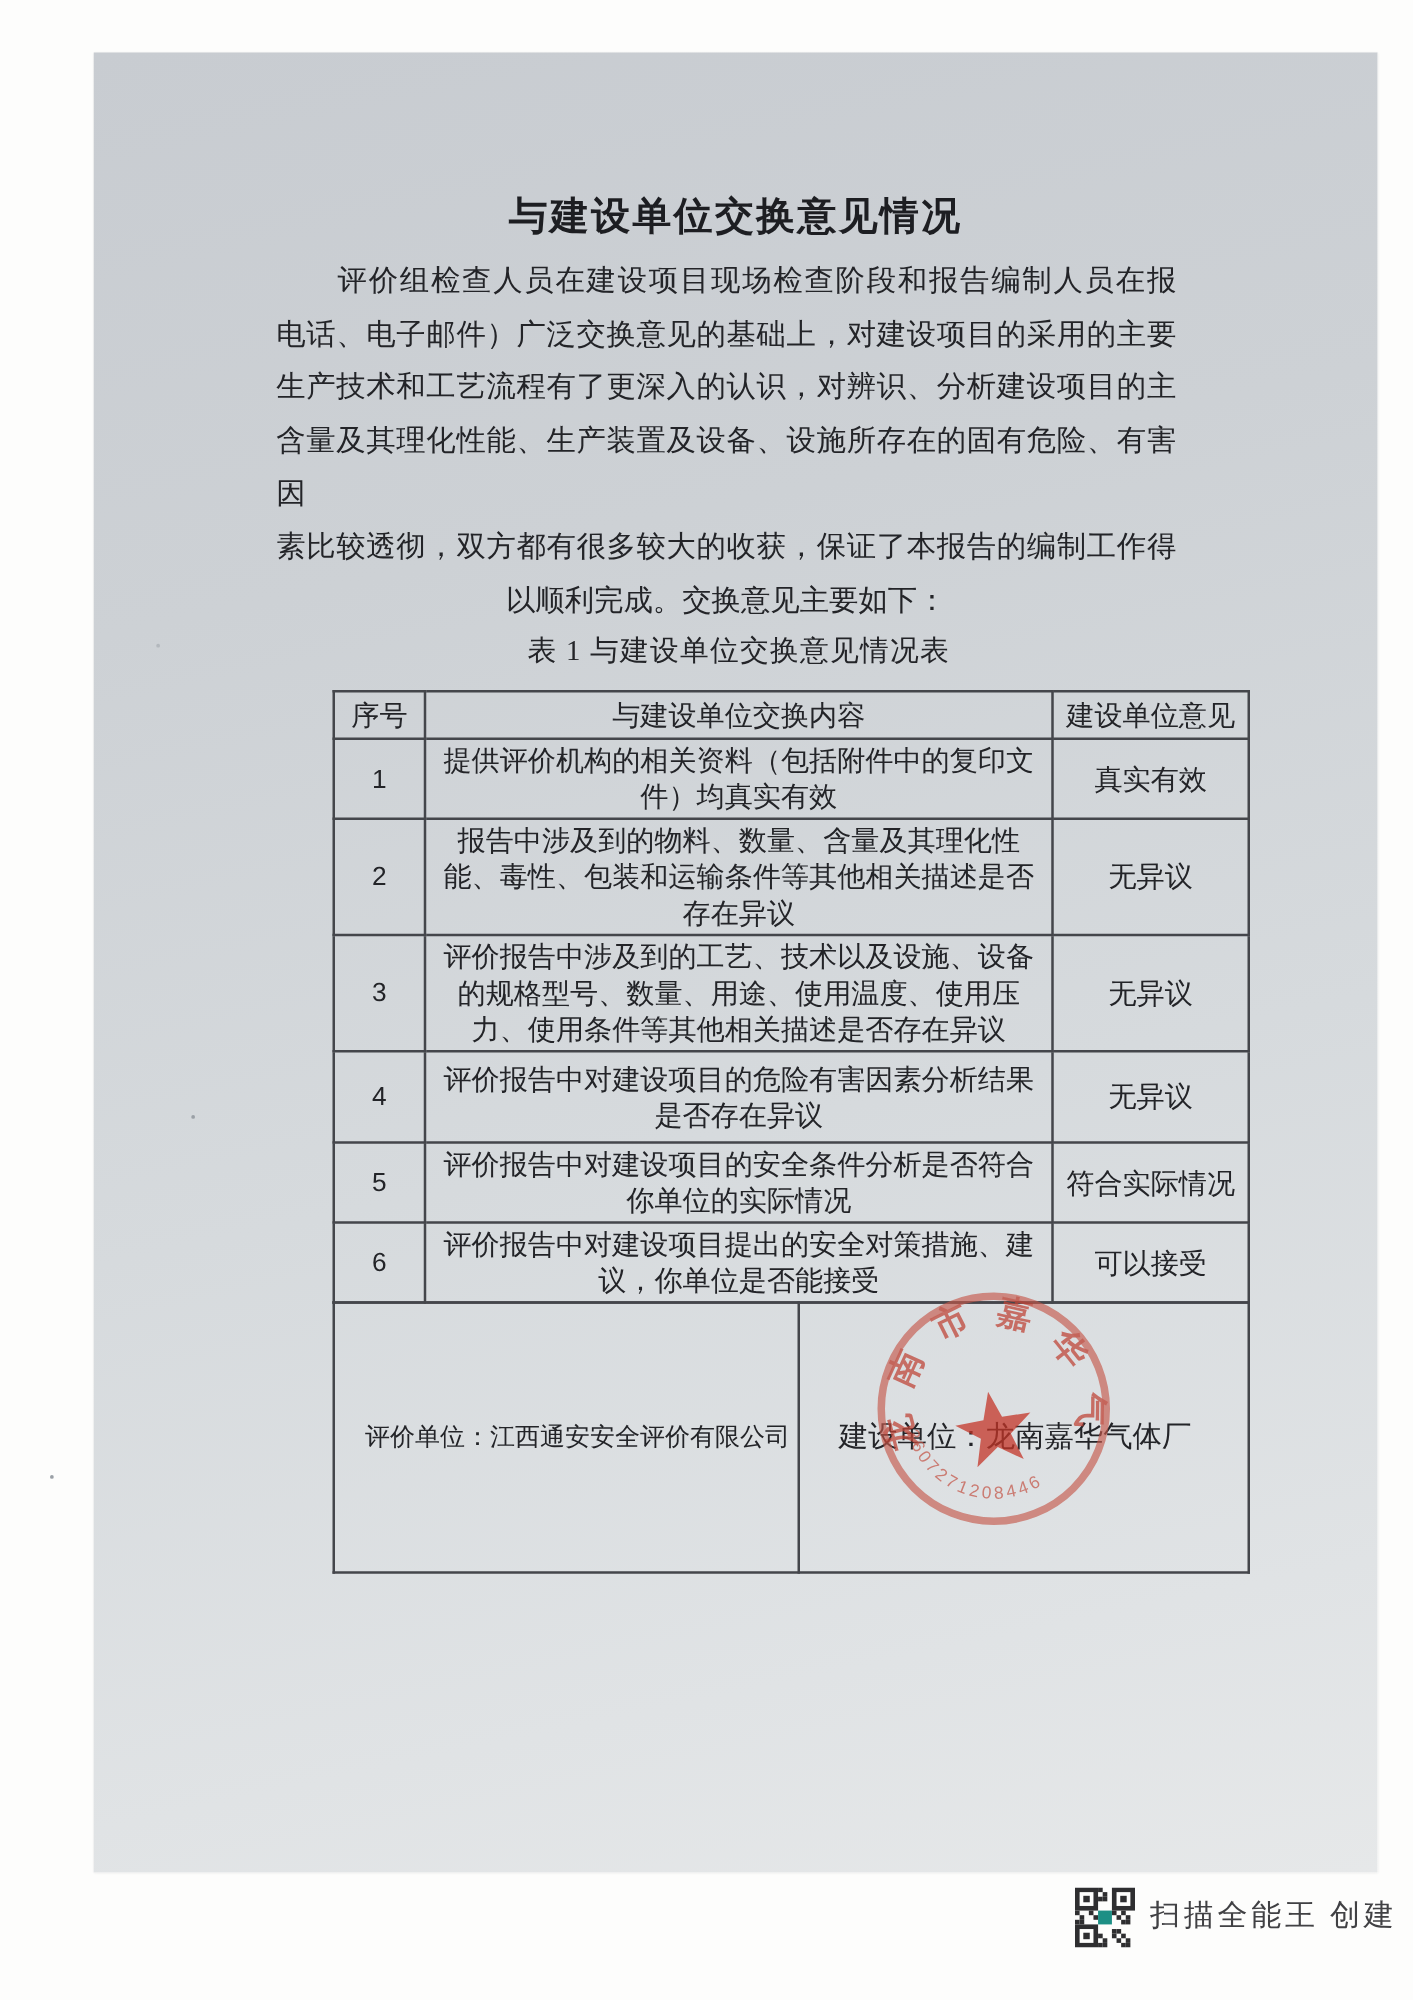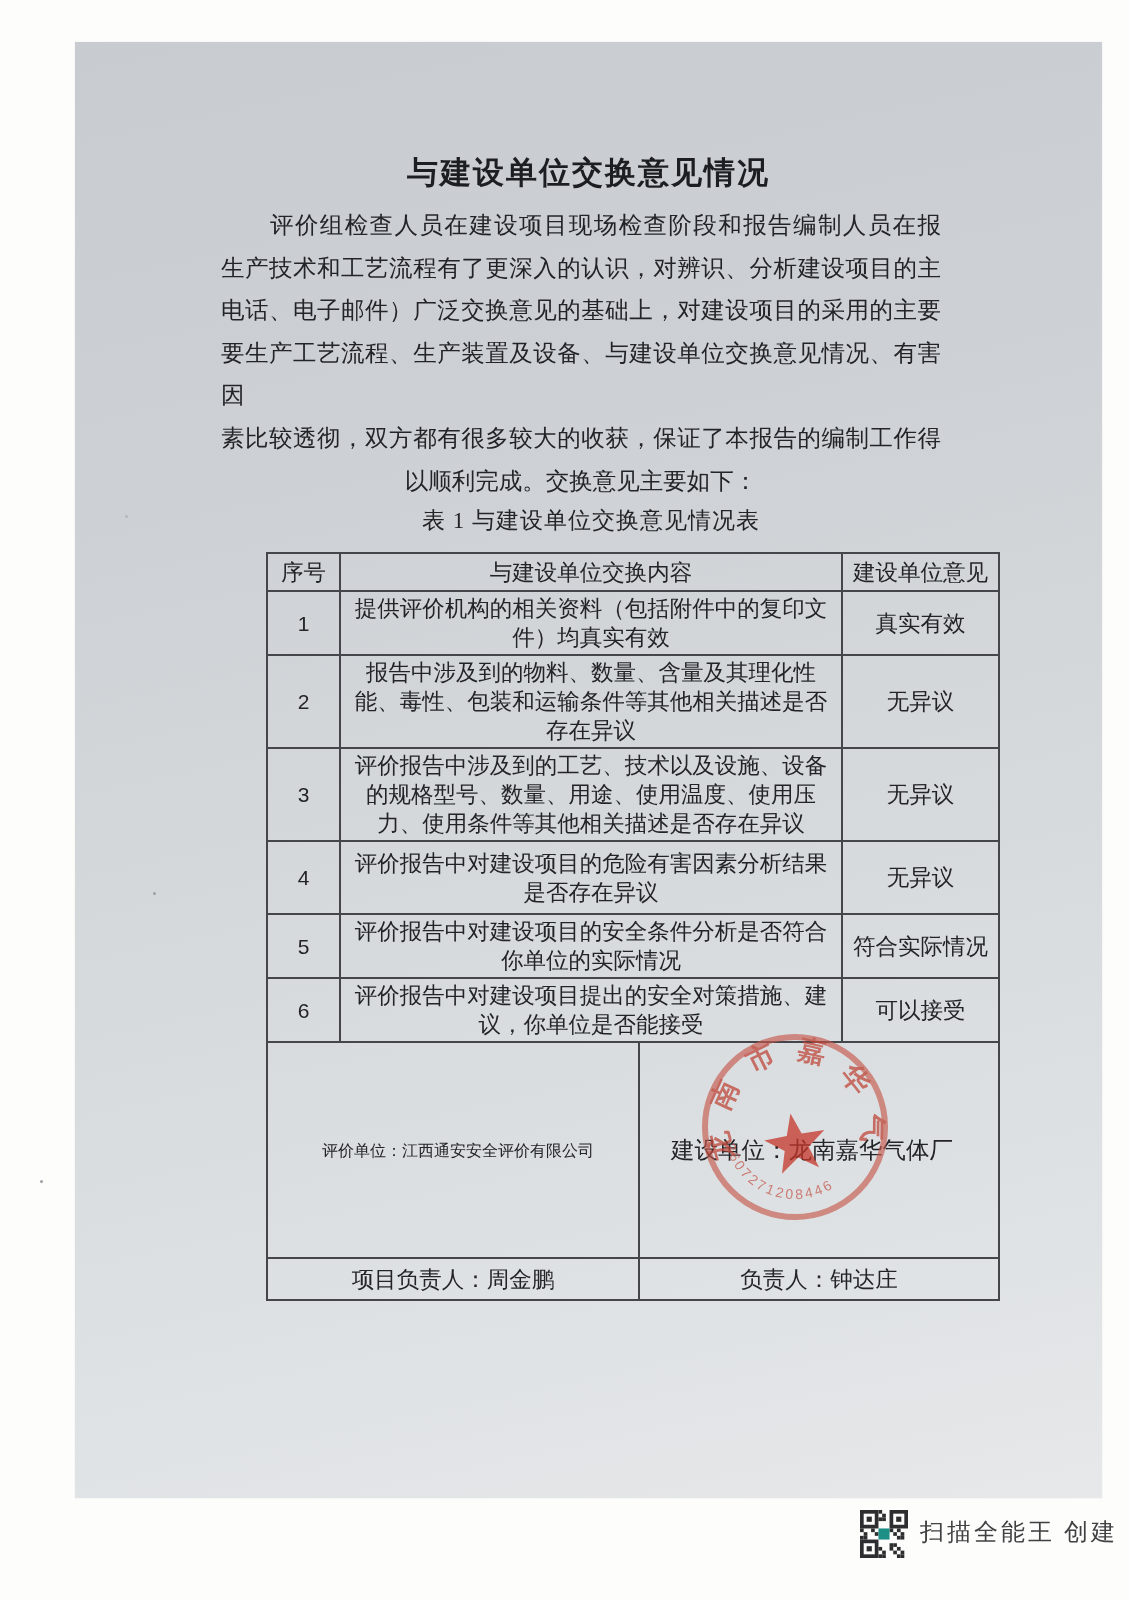--- a/index.html
+++ b/index.html
@@ -38,42 +38,42 @@
     font-size:22.5px;line-height:29px;text-align:center;vertical-align:middle;
     padding:2px 6px;color:#232428;
   }
   .sig-table{margin-top:-2px;}
   col.c-no{width:73px;} col.c-content{width:502px;} col.c-opinion{width:157px;}
   col.c-sleft{width:372px;} col.c-sright{width:360px;}
   tr.h-head{height:38px;} tr.h-r1{height:58px;} tr.h-r2{height:73px;}
   tr.h-r3{height:87px;} tr.h-r4{height:73px;} tr.h-r5{height:56px;}
   tr.h-r6{height:64px;} tr.h-sig{height:216px;} tr.h-foot{height:42px;}
   td.num{font-family:"Liberation Sans", sans-serif;font-size:21px;}
-  td.sig-left{text-align:center;padding-left:16px;font-size:16px;}
+  td.sig-left{text-align:right;padding-left:16px;font-size:20px;}
   td.sig-right{text-align:left;padding-left:31px;font-size:23.5px;}
   .stamp{position:absolute;left:615px;top:980px;width:210px;height:210px;opacity:.85;pointer-events:none;}
   .qr{position:absolute;left:860px;top:1510px;width:48px;height:48px;}
   .scan-note{
     position:absolute;left:920px;top:1516px;
     font-size:24px;letter-spacing:3px;color:#414144;
   }
   .speck{position:absolute;width:3px;height:3px;border-radius:50%;background:#9aa0a6;}
 </style>
 </head>
 <body>
 
 <div class="paper">
 
   <h1 class="title">与建设单位交换意见情况</h1>
 
   <div class="para">
     <div class="pline fill indent">评价组检查人员在建设项目现场检查阶段和报告编制人员在报</div>
+    <div class="pline fill">电话、电子邮件）广泛交换意见的基础上，对建设项目的采用的主要</div>
     <div class="pline fill">生产技术和工艺流程有了更深入的认识，对辨识、分析建设项目的主</div>
-    <div class="pline fill">电话、电子邮件）广泛交换意见的基础上，对建设项目的采用的主要</div>
-    <div class="pline fill">要生产工艺流程、生产装置及设备、与建设单位交换意见情况、有害因</div>
+    <div class="pline fill">含量及其理化性能、生产装置及设备、设施所存在的固有危险、有害因</div>
     <div class="pline fill">素比较透彻，双方都有很多较大的收获，保证了本报告的编制工作得</div>
     <div class="pline last">以顺利完成。交换意见主要如下：</div>
   </div>
 
   <div class="caption">表 1  与建设单位交换意见情况表</div>
 
   <div class="tables">
     <table class="main-table">
       <colgroup>
           <col class="c-no">
@@ -121,24 +121,20 @@
 
     <table class="sig-table">
       <colgroup>
           <col class="c-sleft">
           <col class="c-sright">
         </colgroup>
       <tbody>
           <tr class="h-sig">
         <td class="sig-left">评价单位：江西通安安全评价有限公司</td>
         <td class="sig-right">建设单位：龙南嘉华气体厂</td>
-      </tr>
-      <tr class="h-foot">
-        <td>项目负责人：周金鹏</td>
-        <td>负责人：钟达庄</td>
       </tr>
     </tbody>
       </table>
   </div>
 
   <svg class="stamp" viewBox="0 0 210 210">
     <g opacity="0.95">
       <circle cx="105" cy="105" r="90" fill="none" stroke="#c4574a" stroke-width="6" opacity="0.8"></circle>
       <path id="ringPath" d="M 45.0,136.9 A 68,68 0 1 1 165.0,136.9" fill="none"></path>
       <text font-size="28" font-weight="bold" fill="#bf4437" opacity="0.9" font-family="Liberation Serif, serif">

